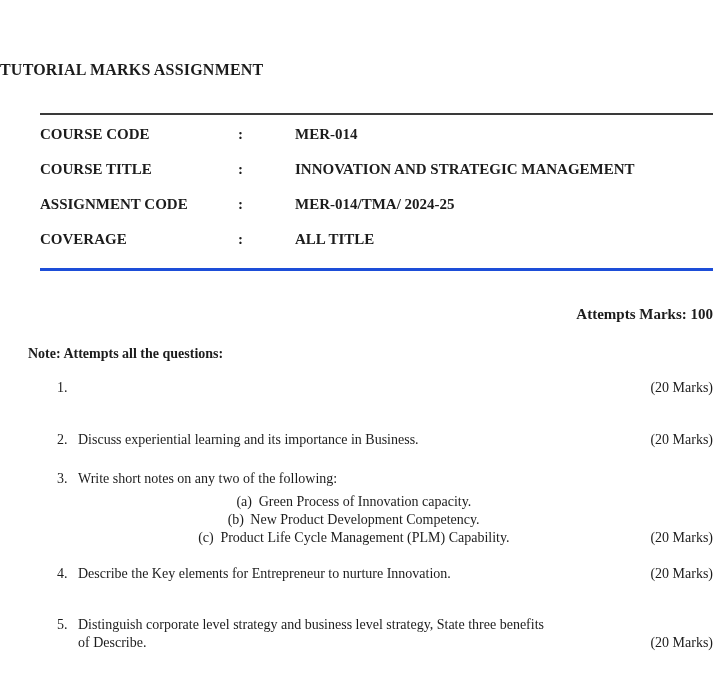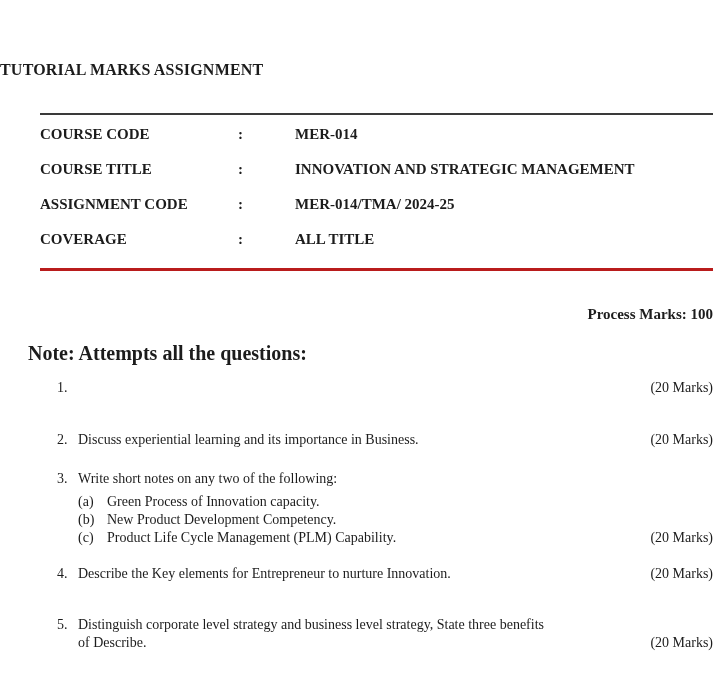--- a/index.html
+++ b/index.html
@@ -24,41 +24,41 @@
     margin: 60px 0 0 0;
     font-size: 16px;
     font-weight: bold;
     text-align: left;
     letter-spacing: 0.2px;
     line-height: 19px;
   }
   .header-table {
     margin: 34px 12px 0 40px;
     border-top: 2px solid #3a3a3a;
-    border-bottom: 3px solid #b91c1c;
+    border-bottom: 3px solid #1d4ed8;
     padding: 10px 0 19px 0;
   }
   .hrow {
     display: grid;
     grid-template-columns: 198px 57px auto;
     font-size: 15px;
     font-weight: bold;
     line-height: 19px;
   }
   .hrow + .hrow { margin-top: 16px; }
   .maxmarks {
     margin: 34px 12px 0 0;
     text-align: right;
     font-size: 15px;
     font-weight: bold;
     line-height: 19px;
   }
   .note {
     margin: 20px 0 0 28px;
-    font-size: 20px;
+    font-size: 14px;
     font-weight: bold;
     line-height: 19px;
   }
   .questions {
     margin: 16px 12px 0 57px;
     font-size: 14px;
   }
   .q {
     display: flex;
     align-items: flex-end;
@@ -70,21 +70,21 @@
     line-height: 18px;
   }
   .qbody {
     flex: none;
     width: 545px;
   }
   .qline {
     line-height: 18px;
     white-space: nowrap;
   }
-  .subs { margin-top: 5px; }
+  .subs { margin-top: 5px; text-align: center; }
   .subitem { line-height: 18px; white-space: nowrap; }
   .sublabel { display: inline-block; width: 29px; }
   .qmarks {
     flex: none;
     margin-left: auto;
     line-height: 18px;
   }
   .q-1 { margin-bottom: 34px; }
   .q-2 { margin-bottom: 21px; }
   .q-3 { margin-bottom: 18px; }
@@ -113,21 +113,21 @@
       <span>:</span>
       <span>MER-014/TMA/ 2024-25</span>
     </div>
     <div class="hrow">
       <span>COVERAGE</span>
       <span>:</span>
       <span>ALL TITLE</span>
     </div>
   </div>
 
-  <div class="maxmarks">Process Marks: 100</div>
+  <div class="maxmarks">Attempts Marks: 100</div>
 
   <div class="note">Note: Attempts all the questions:</div>
 
   <div class="questions">
 
     <div class="q q-1">
       <span class="qnum">1.</span>
       <div class="qmarks">(20 Marks)</div>
     </div>
 

